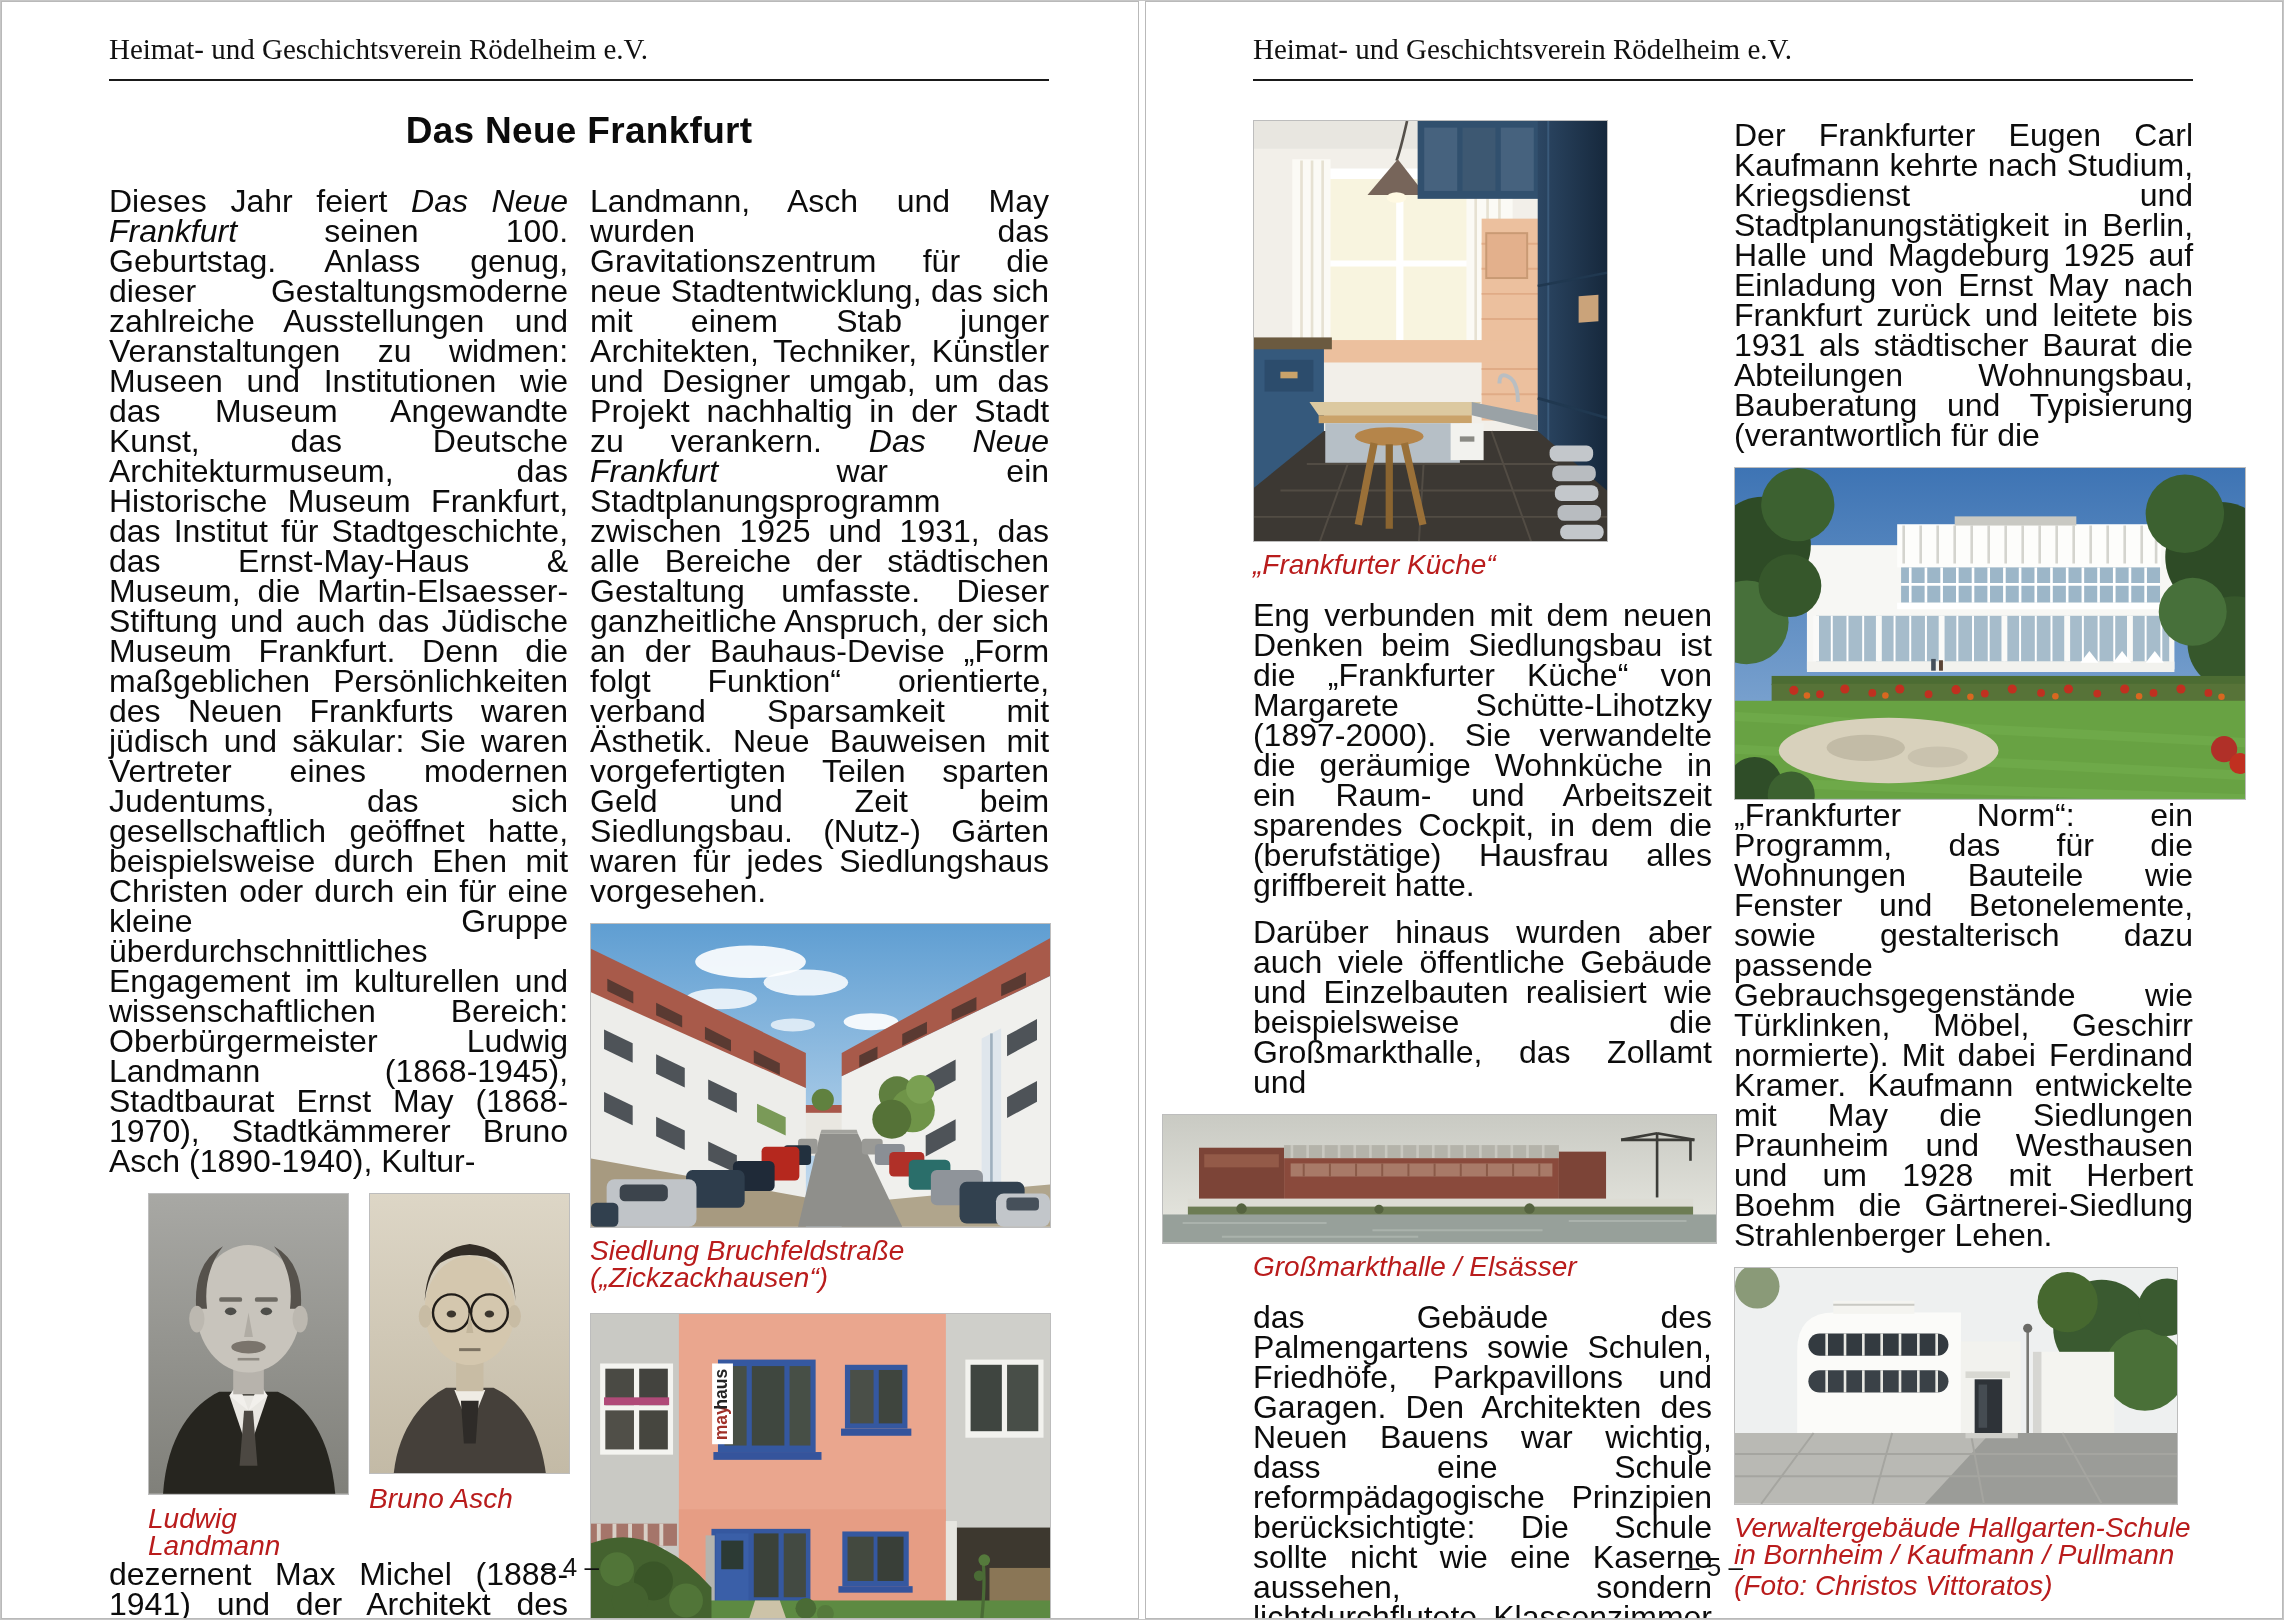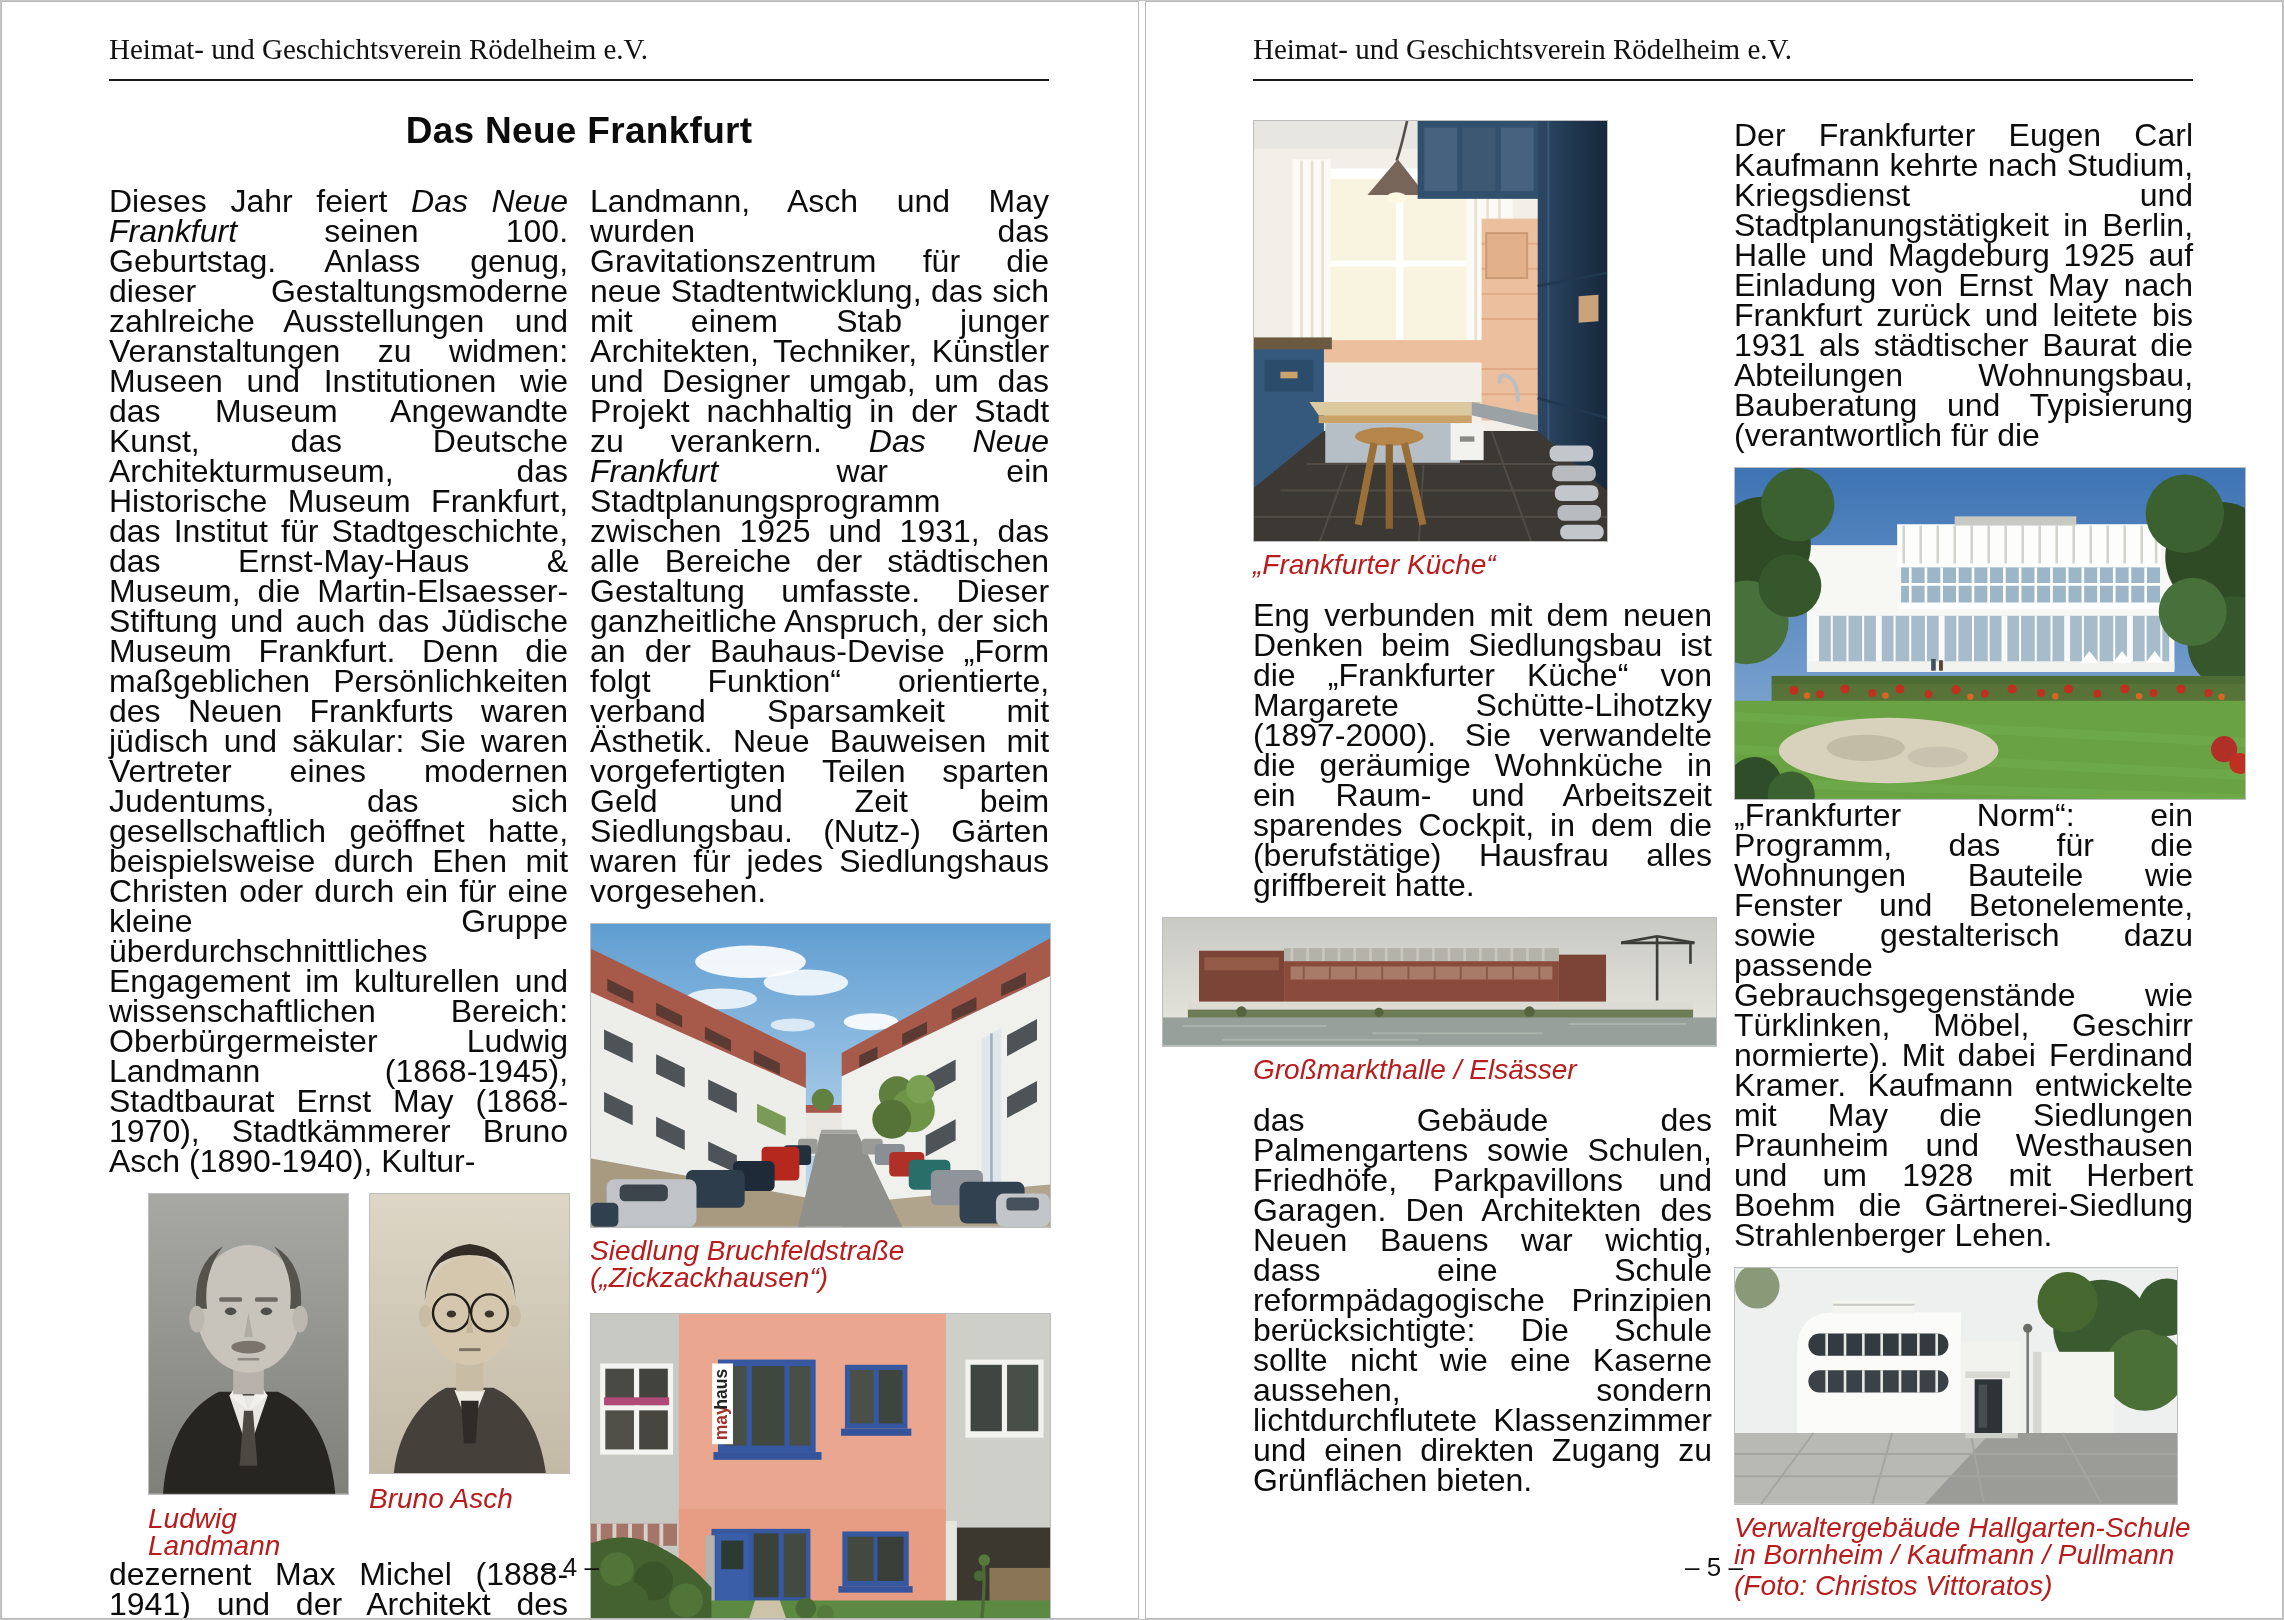--- a/index.html
+++ b/index.html
@@ -363,20 +363,21 @@
 
           <rect x="448" y="492" width="66" height="24" rx="10" fill="#c3c7cb"></rect>
           <rect x="452" y="522" width="66" height="24" rx="10" fill="#b8bcc0"></rect>
           <rect x="456" y="552" width="66" height="24" rx="10" fill="#c3c7cb"></rect>
           <rect x="460" y="582" width="66" height="24" rx="10" fill="#b8bcc0"></rect>
           <rect x="464" y="612" width="66" height="22" rx="10" fill="#c3c7cb"></rect>
         </svg>
         <div class="caption">„Frankfurter Küche“</div>
 
         <p class="body">Eng verbunden mit dem neuen Denken beim Siedlungsbau ist die „Frankfurter Küche“ von Margarete Schütte-Lihotzky (1897-2000). Sie verwandelte die geräumige Wohnküche in ein Raum- und Arbeitszeit sparendes Cockpit, in dem die (berufstätige) Hausfrau alles griffbereit hatte.</p>
+        <p class="body">Darüber hinaus wurden aber auch viele öffentliche Gebäude und Einzelbauten realisiert wie beispielsweise die Großmarkthalle, das Zollamt und</p>
 
         <svg class="photo photo-gross" viewBox="0 0 845 195" xmlns="http://www.w3.org/2000/svg">
           <defs>
               <linearGradient id="sky2" x1="0" y1="0" x2="0" y2="1">
                 <stop offset="0" stop-color="#c9cac3"></stop>
                 <stop offset="1" stop-color="#e9e9e2"></stop>
               </linearGradient>
             </defs>
           <rect width="845" height="195" fill="url(#sky2)"></rect>
           <rect x="55" y="50" width="130" height="78" fill="#7c4437"></rect>

